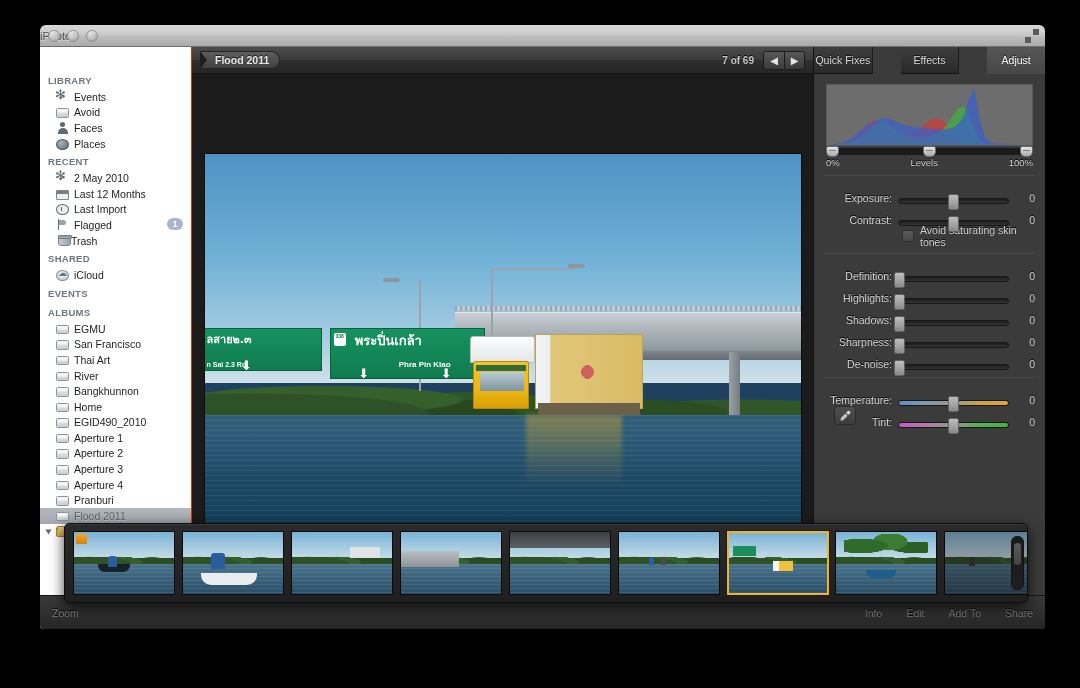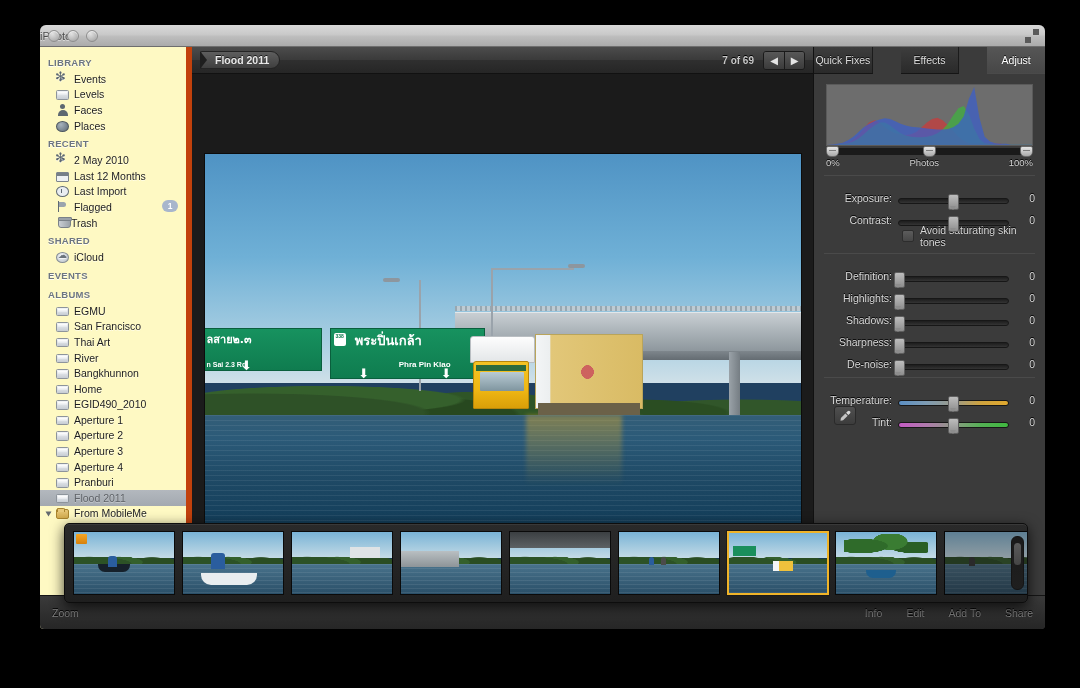--- a/index.html
+++ b/index.html
@@ -47,23 +47,23 @@
   }
   #fullscreen-btn i:nth-child(1){ left:0; bottom:0; width:6px; height:6px; }
   #fullscreen-btn i:nth-child(2){ right:0; top:0;  width:6px; height:6px; }
 
   
   #body { position: absolute; top: 22px; left: 0; right: 0; bottom: 0; display: flex; }
 
   
   #sidebar {
     width: 152px; flex: 0 0 152px;
-    background: #fef9c3;
-    border-right: 6px solid #c2410c;
-    padding-top: 5px;
+    background: #ffffff;
+    border-right: 1px solid #c2410c;
+    padding-top: 23px;
     overflow: hidden;
     position: relative;
   }
   .sb-header {
     font-size: 9.5px; font-weight: bold; color: #6d7680;
     letter-spacing: .3px; padding: 5px 0 3px 8px;
     text-transform: uppercase;
     text-shadow: 0 1px 0 rgba(255,255,255,.8);
   }
   .sb-item {
@@ -557,21 +557,21 @@
 
     <div id="sidebar">
       <div id="sidebar-content">
           <div class="sb-header">LIBRARY</div>
           <div class="sb-item">
             <span class="sb-ico ico-events"></span>
             <span class="sb-label">Events</span>
           </div>
           <div class="sb-item">
             <span class="sb-ico ico-photos"></span>
-            <span class="sb-label">Levels</span>
+            <span class="sb-label">Avoid</span>
           </div>
           <div class="sb-item">
             <span class="sb-ico ico-faces"></span>
             <span class="sb-label">Faces</span>
           </div>
           <div class="sb-item">
             <span class="sb-ico ico-places"></span>
             <span class="sb-label">Places</span>
           </div>
           <div class="sb-header">RECENT</div>
@@ -745,21 +745,21 @@
                 </g>
             </svg>
           </div>
           <div id="levels-track">
             <span class="lev-handle" style="left:0px;"></span>
             <span class="lev-handle" style="left:calc(50% - 6.5px);"></span>
             <span class="lev-handle" style="right:0px;"></span>
           </div>
           <div id="levels-labels">
             <span>0%</span>
-            <span>Photos</span>
+            <span>Levels</span>
             <span>100%</span>
           </div>
         </div>
 
         <div class="divider"></div>
         <div id="group1">
             <div class="srow">
               <span class="slab">Exposure:</span>
               <span class="strack">
                 <span class="sthumb" style="left: calc(50% - 5.5px);"></span>

